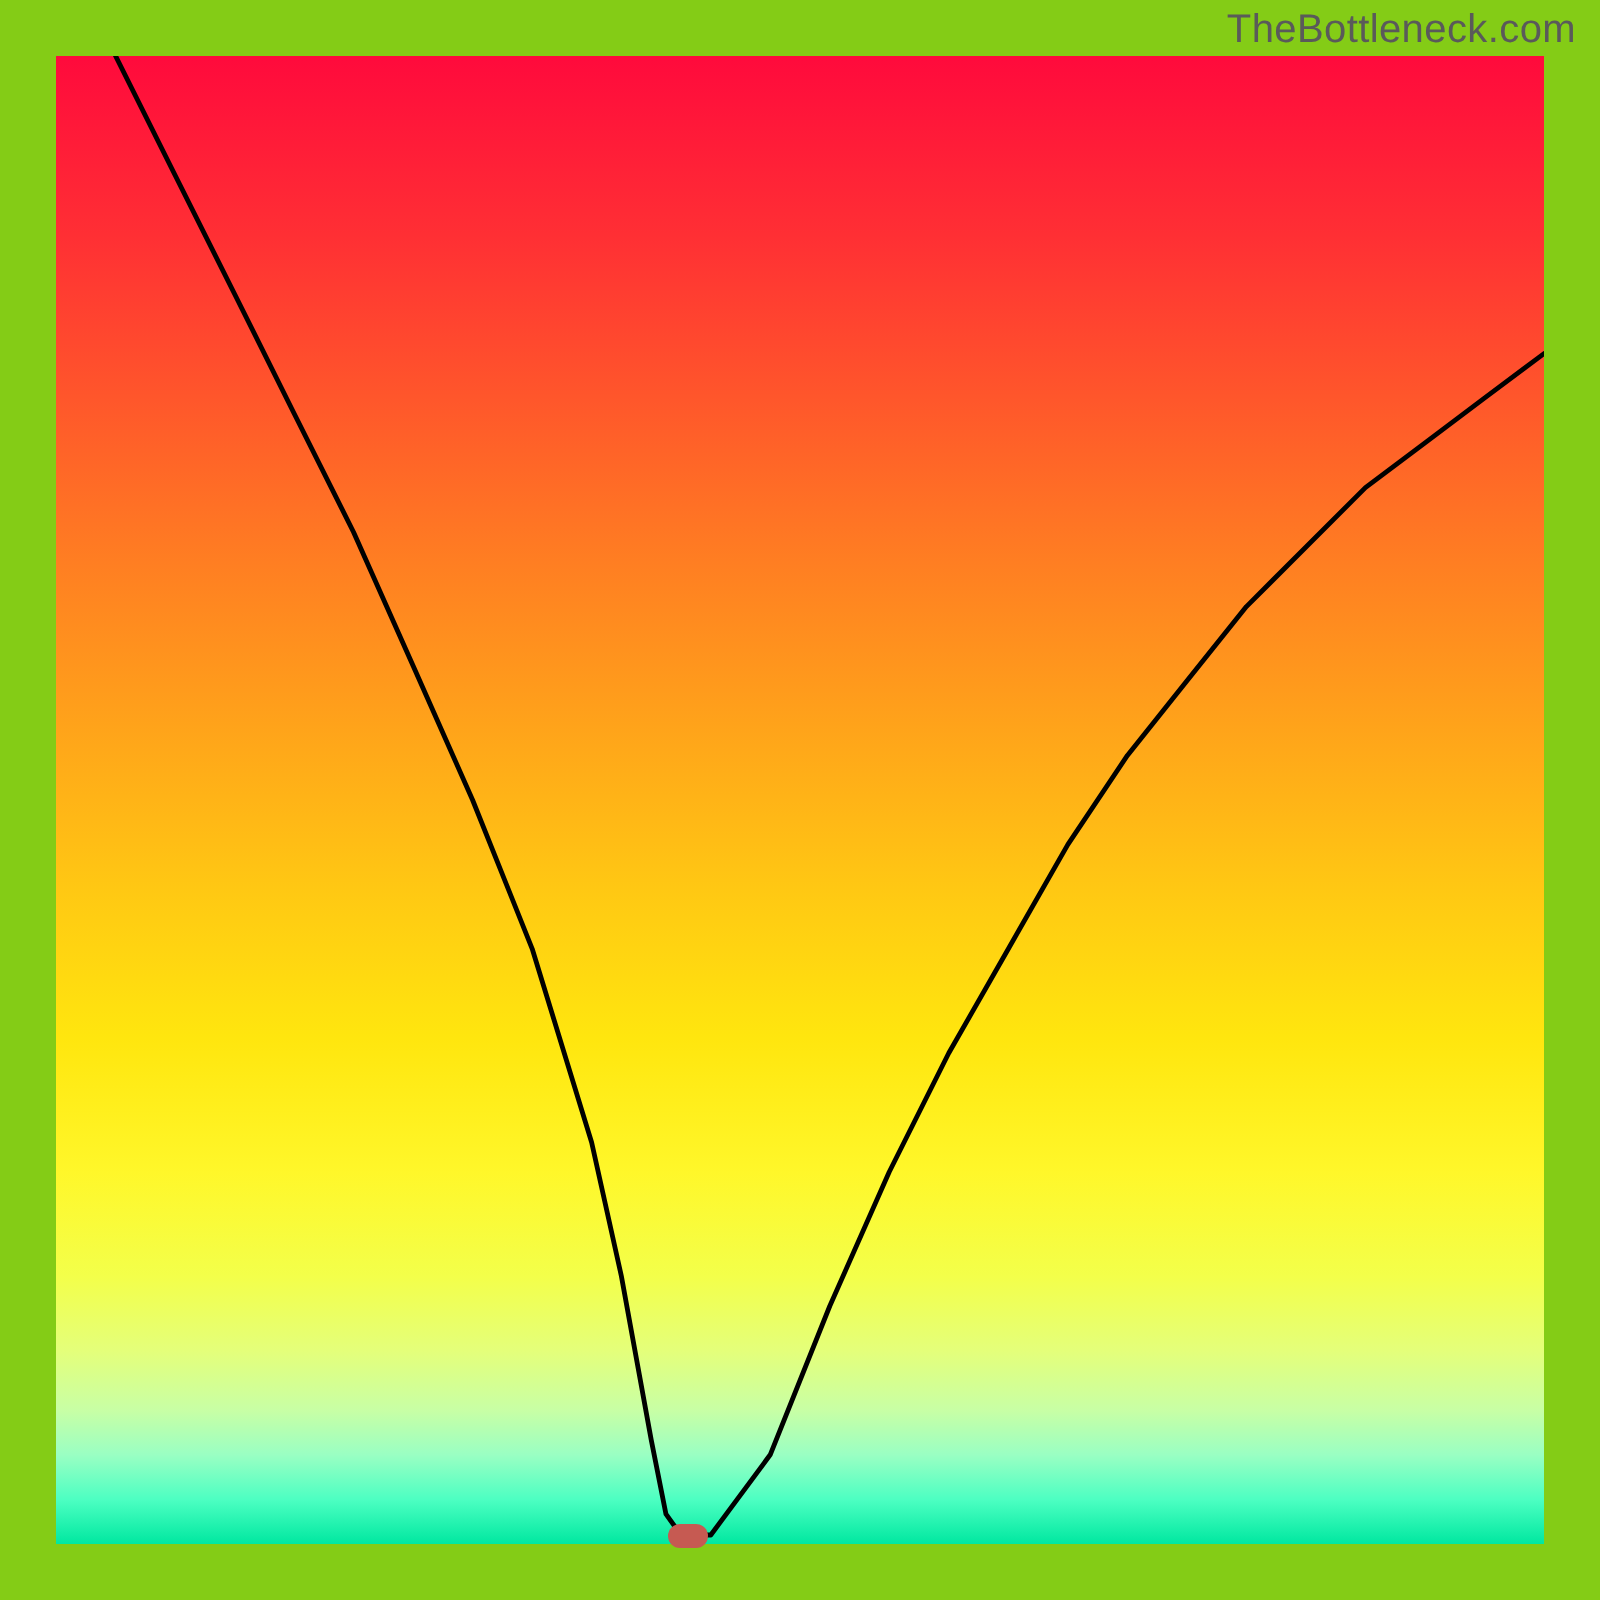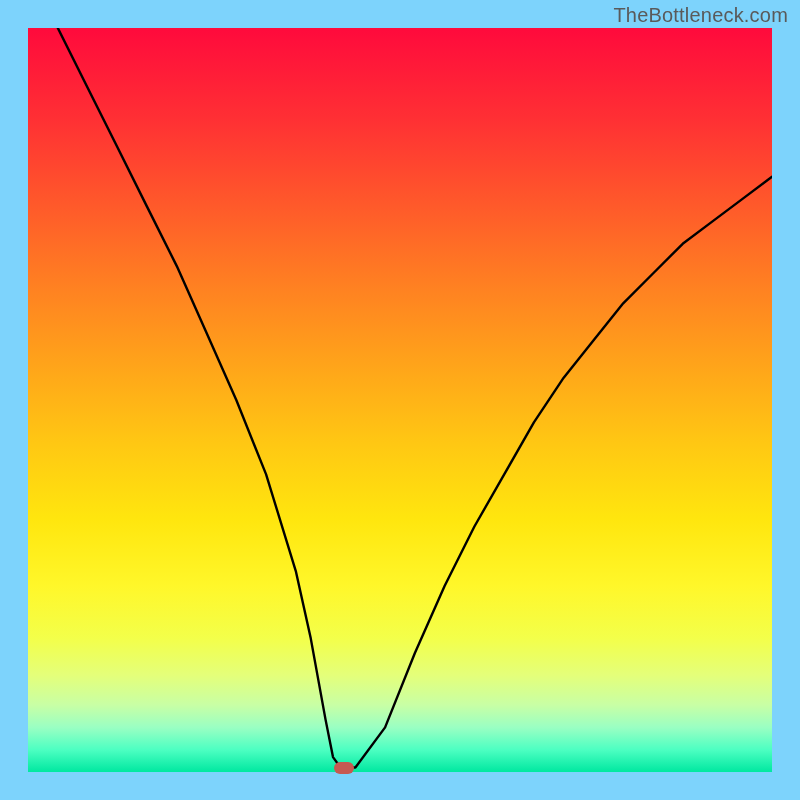--- a/index.html
+++ b/index.html
@@ -6,21 +6,21 @@
   body {
     width: 800px;
     height: 800px;
     background: #000;
     position: relative;
     font-family: Arial, Helvetica, sans-serif;
   }
   .frame {
     position: absolute;
     inset: 0;
-    background: #7dd3fc;
+    background: #84cc16;
     text-decoration: underline;
   }
   .plot-area {
     position: absolute;
     left: 28px;
     top: 28px;
     width: 744px;
     height: 744px;
     background: linear-gradient(
       to bottom,

